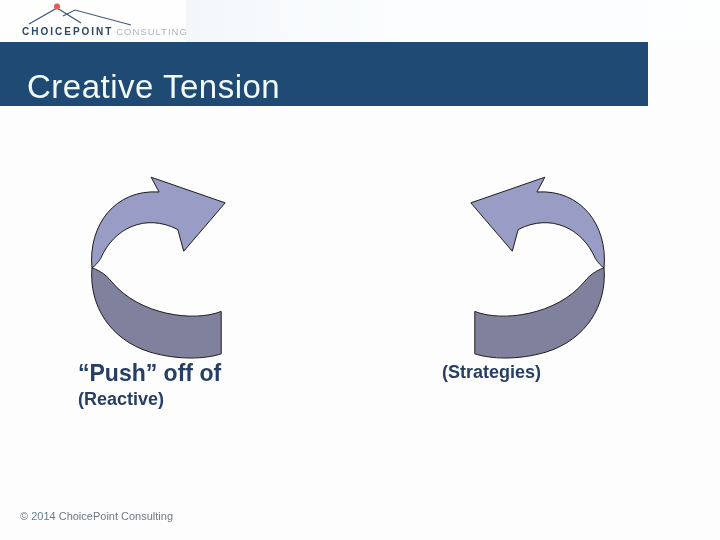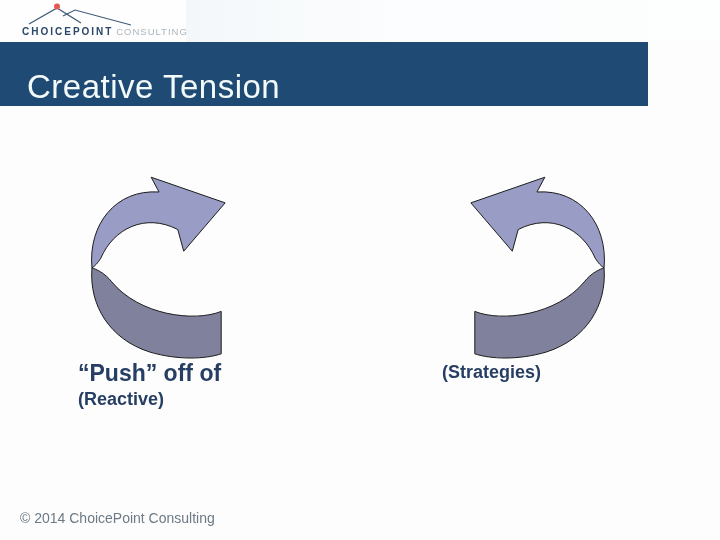--- a/index.html
+++ b/index.html
@@ -29,21 +29,21 @@
   .arrow-light{fill:var(--arrow-light);stroke:var(--arrow-outline);stroke-width:1;}
   .arrow-dark{fill:var(--arrow-dark);stroke:var(--arrow-outline);stroke-width:1;}
   .center-label{position:absolute;left:237px;top:237px;width:220px;
     text-align:center;color:var(--navy-text);font-size:24px;font-weight:bold;line-height:31px;}
   .side-label{position:absolute;top:360px;width:200px;text-align:left;color:var(--navy-text);}
   .side-label.left{left:78px;}
   .side-label.right{left:442px;}
   .side-title{font-size:23px;font-weight:bold;line-height:27px;}
   .side-subtitle{font-size:18px;font-weight:bold;line-height:25px;}
   
-  .footer{position:absolute;left:20px;top:510px;font-size:14px;color:var(--footer-text);}
+  .footer{position:absolute;left:20px;top:510px;font-size:11px;color:var(--footer-text);}
 </style>
 </head>
 <body>
 
 <div class="slide">
 
   <div class="top-strip">
     <div class="logo-box">
       <svg class="logo-mountain" width="112" height="23" viewBox="0 0 110 23">
         <path d="M2,21 L30,5 L54,20" fill="none" stroke="var(--logo-line)" stroke-width="1.3"></path>

